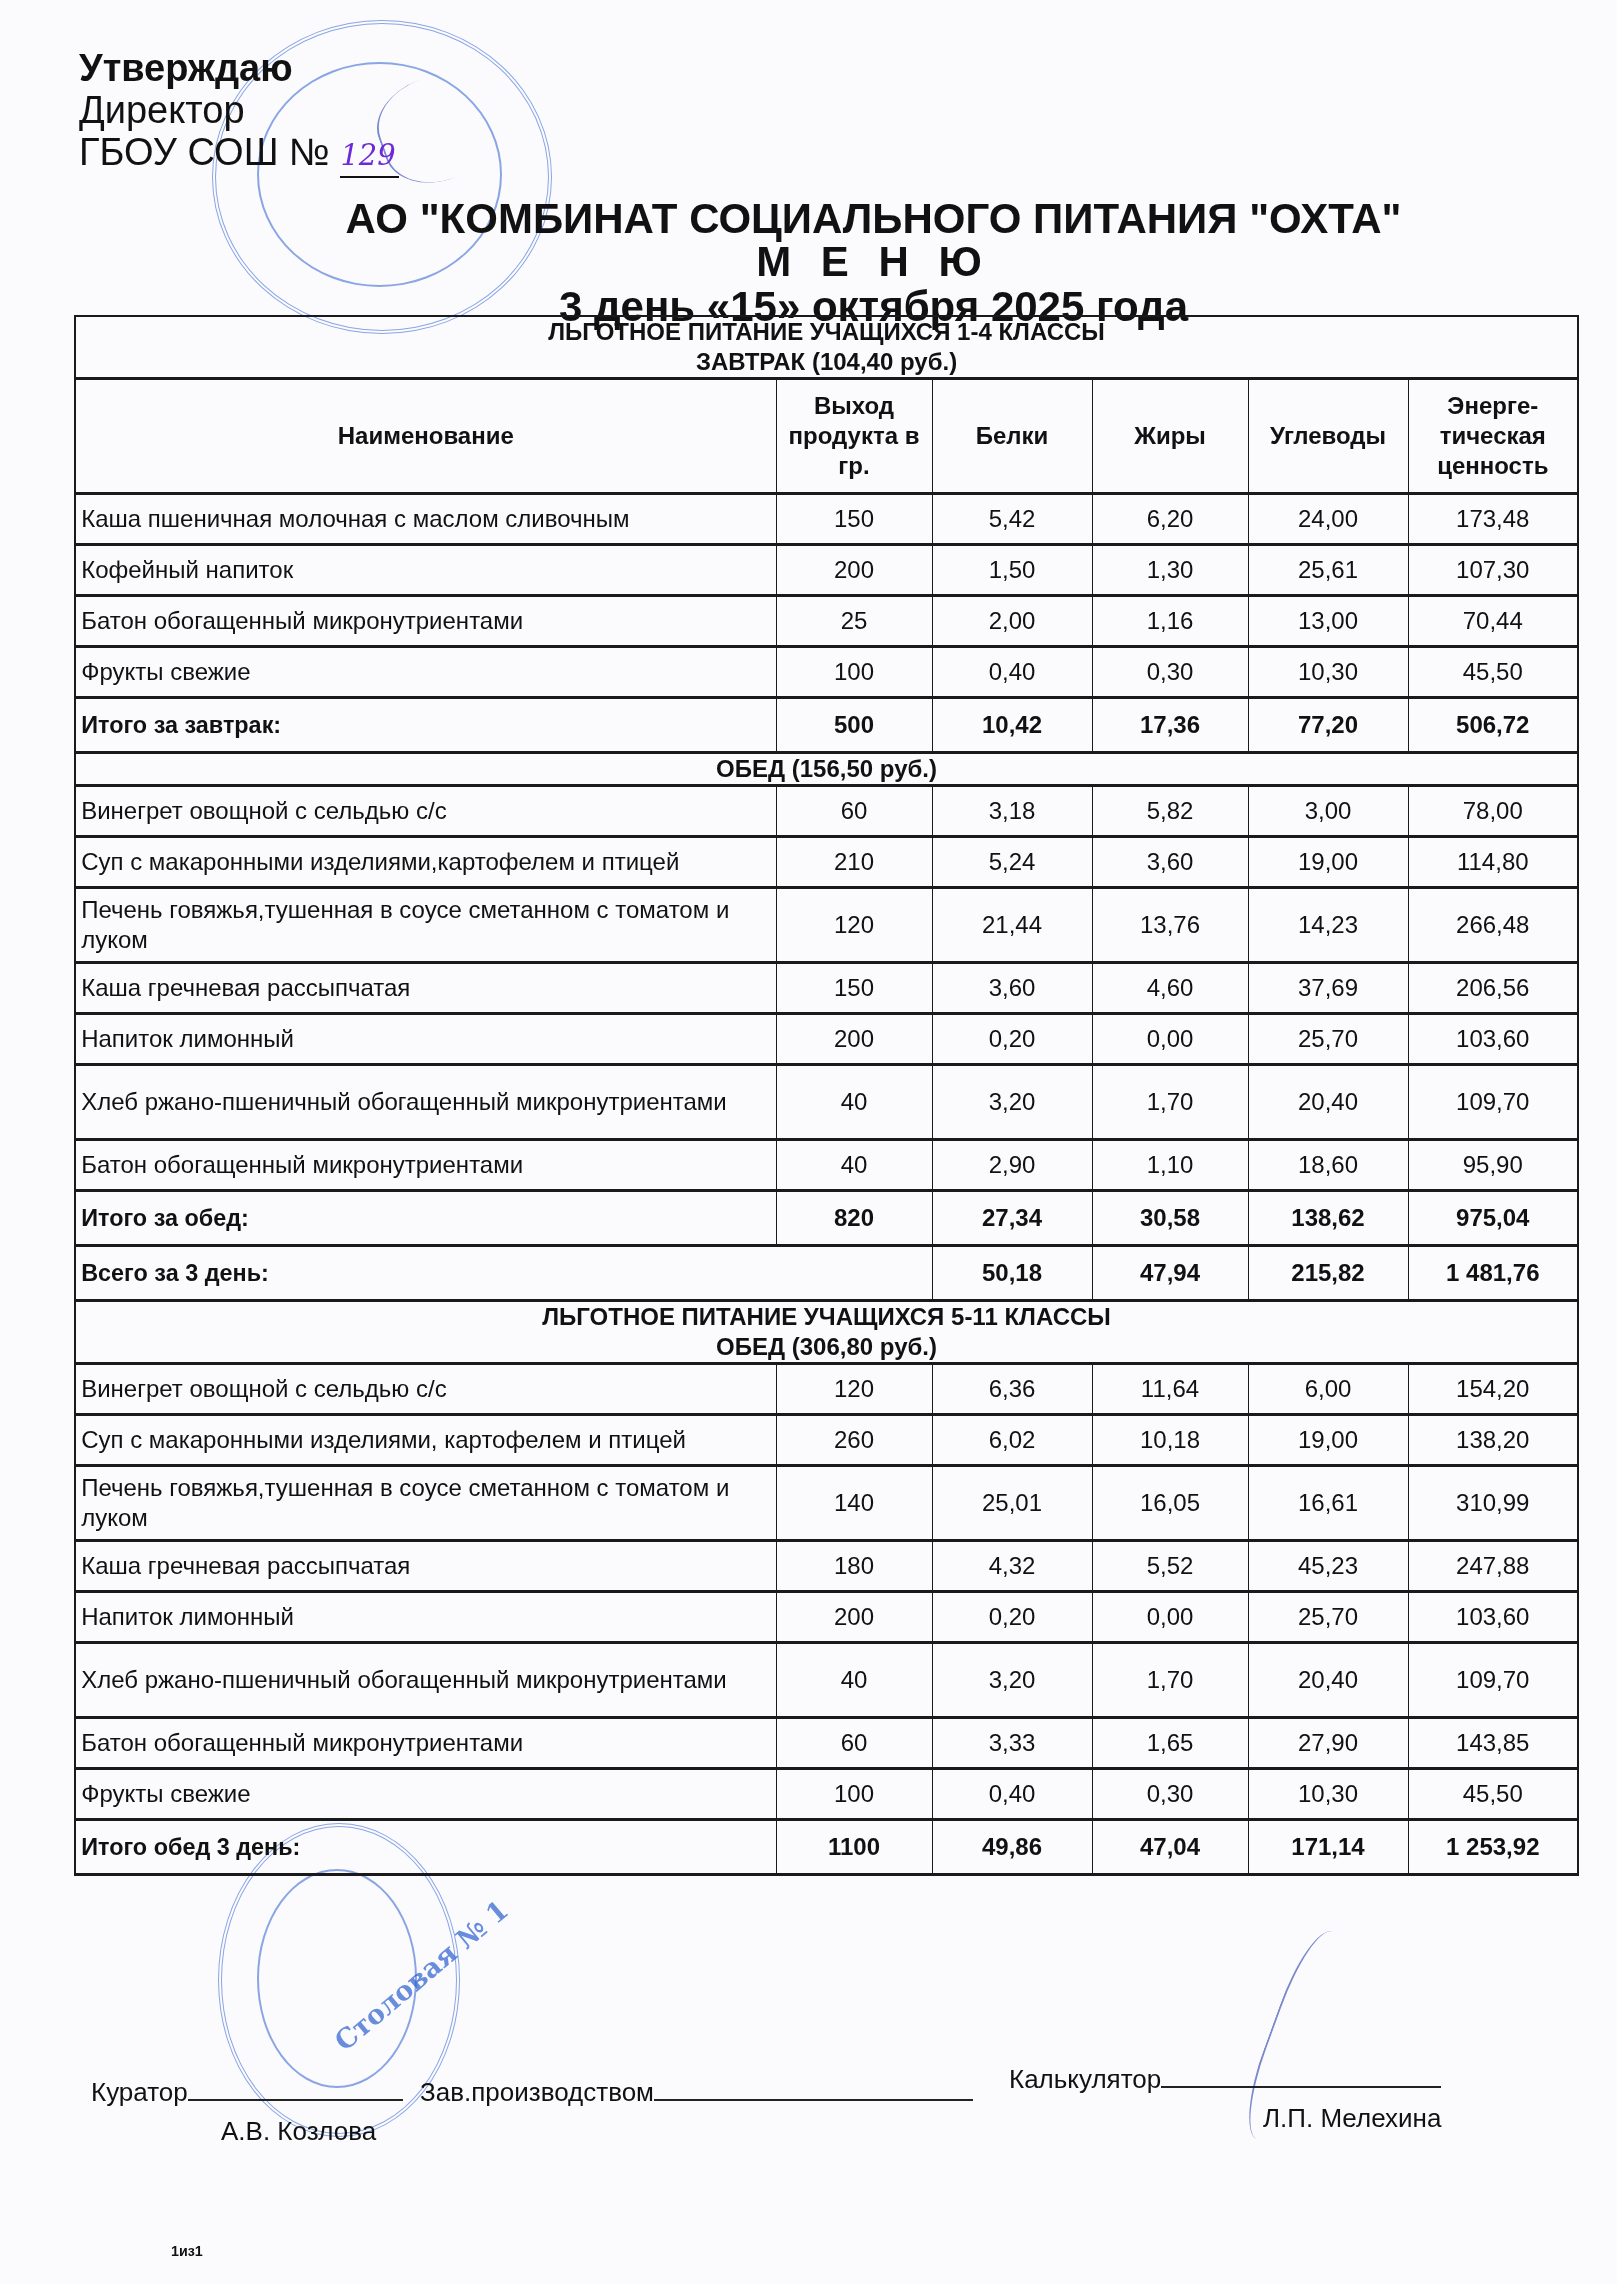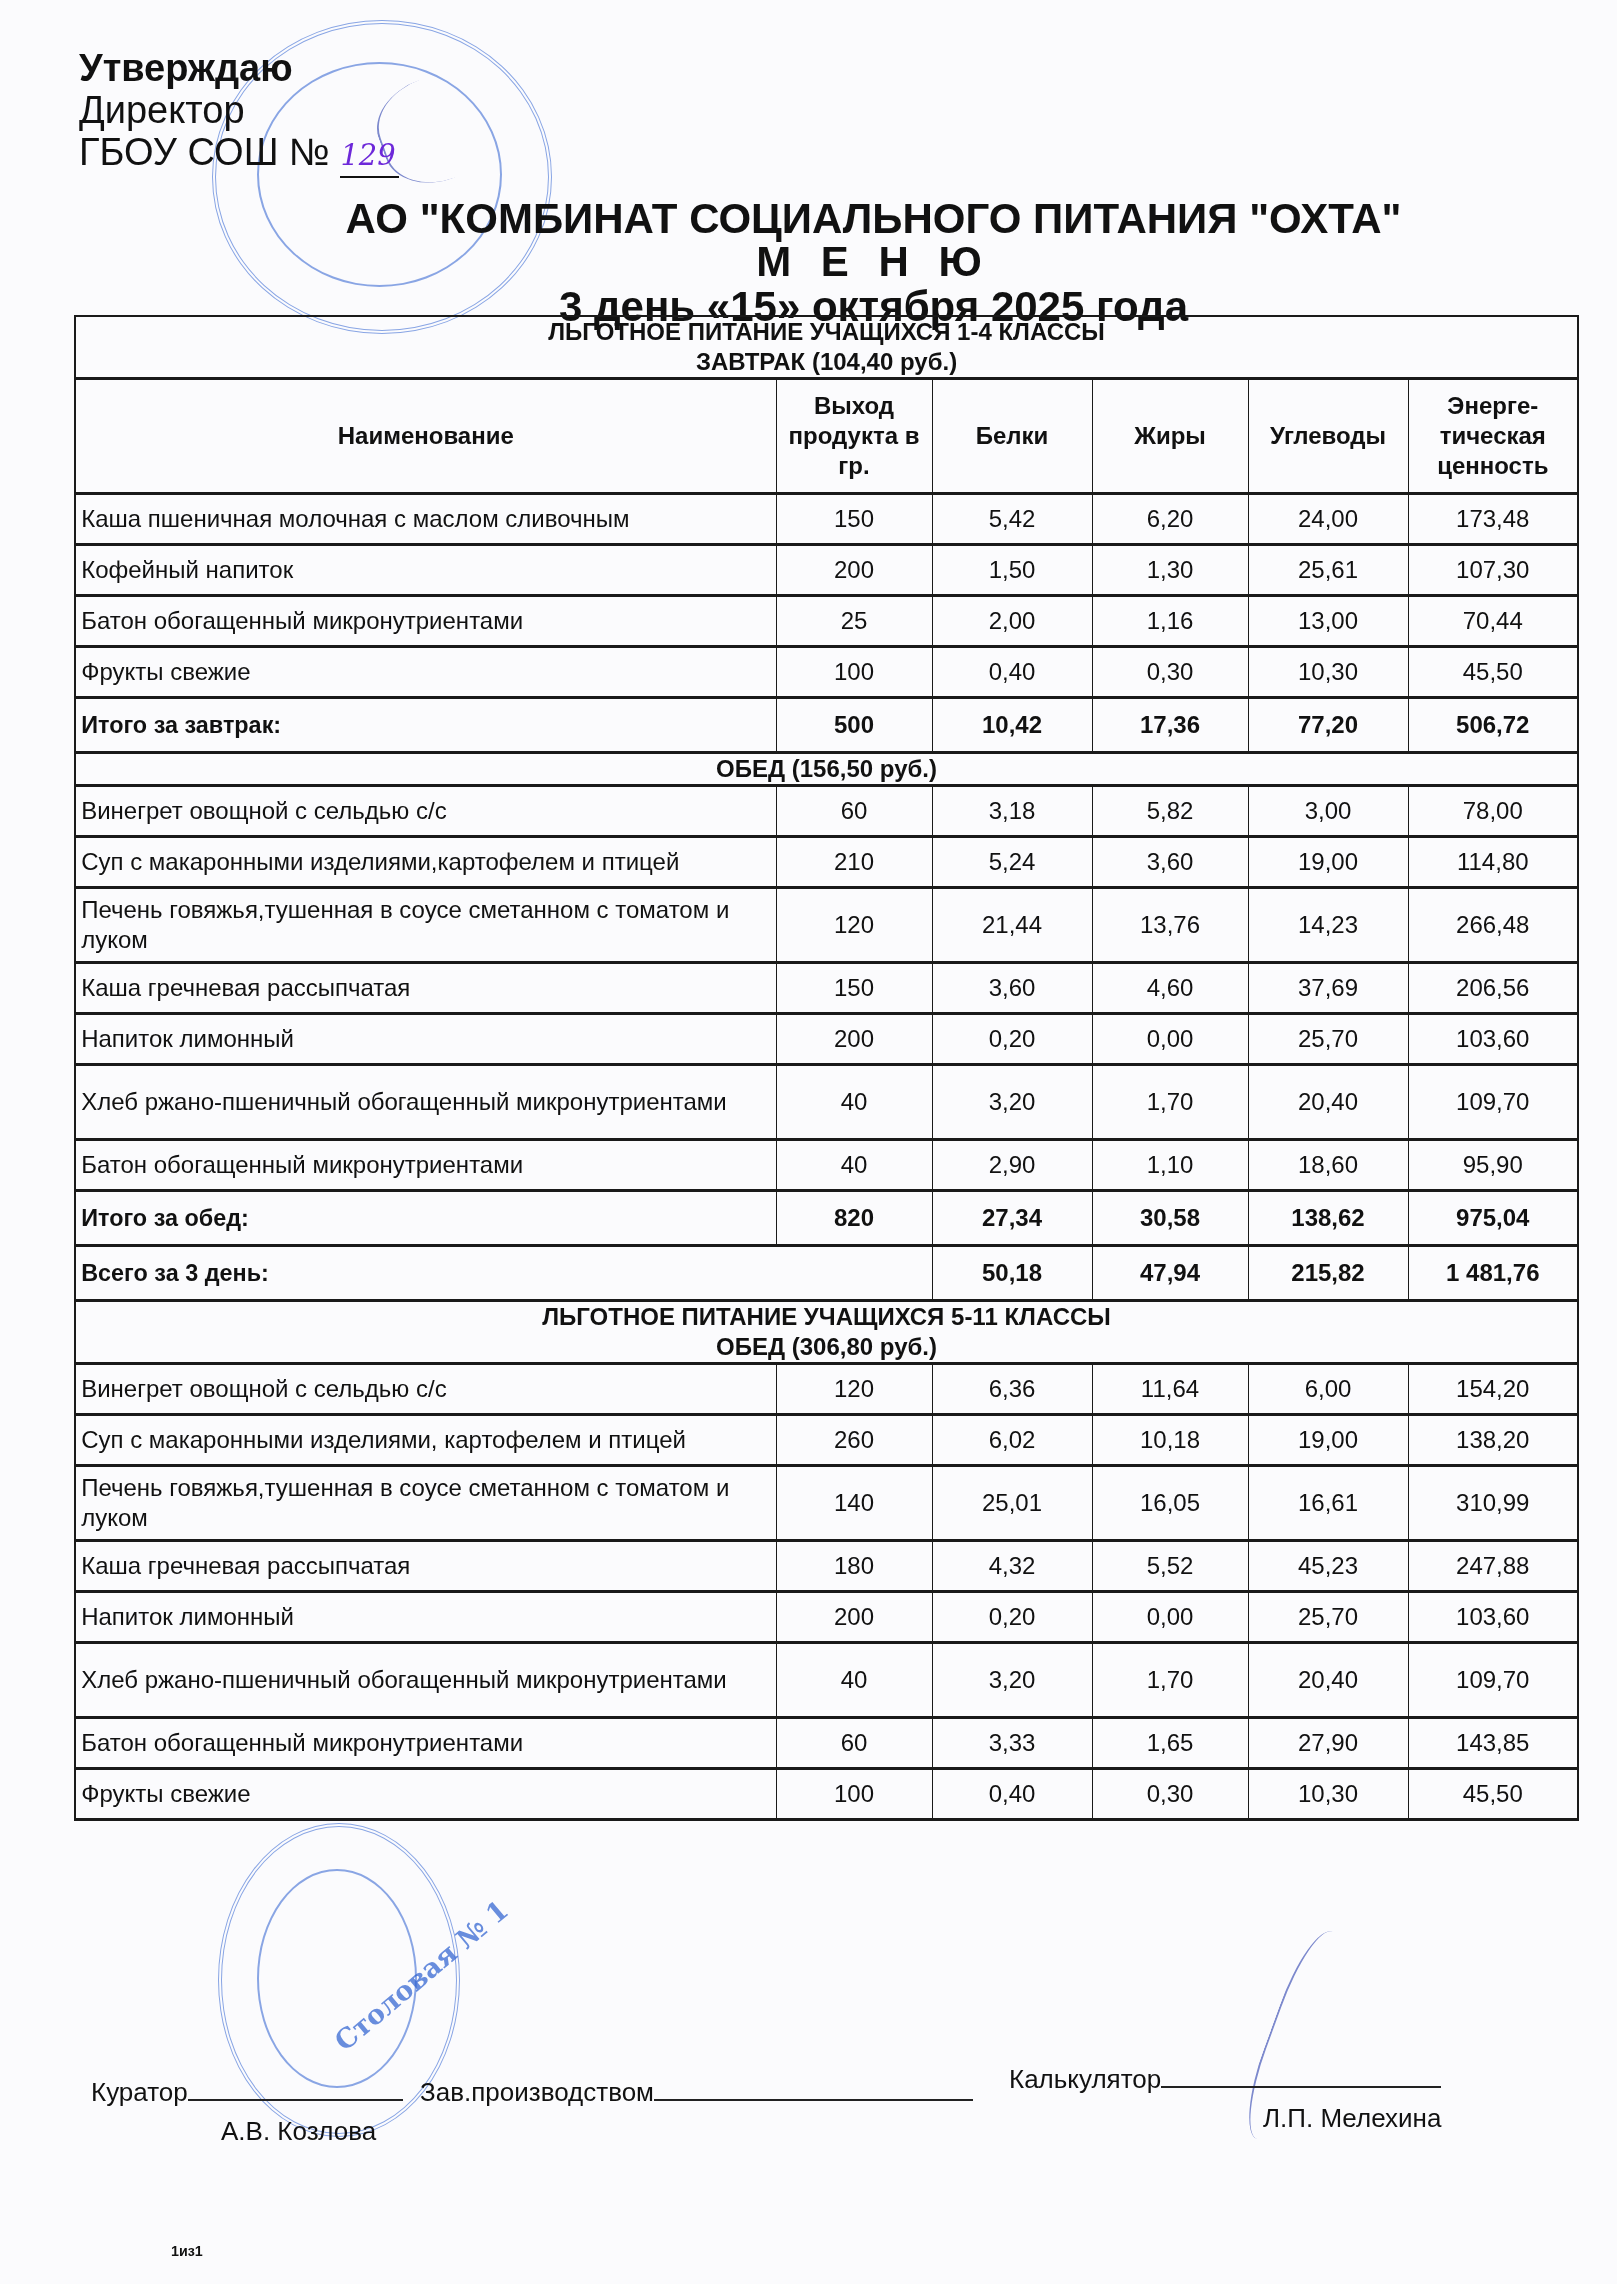--- a/index.html
+++ b/index.html
@@ -273,20 +273,28 @@
         <td class="num">143,85</td>
       </tr>
       <tr class="item">
         <td class="name">Фрукты свежие</td>
         <td class="num">100</td>
         <td class="num">0,40</td>
         <td class="num">0,30</td>
         <td class="num">10,30</td>
         <td class="num">45,50</td>
       </tr>
+      <tr class="total">
+        <td class="name">Итого  обед 3 день:</td>
+        <td class="num">1100</td>
+        <td class="num">49,86</td>
+        <td class="num">47,04</td>
+        <td class="num">171,14</td>
+        <td class="num">1 253,92</td>
+      </tr>
     </tbody>
 </table>
 
 <div class="footer">
   <div class="sig" style="left:0;top:0;">
     <span>Куратор</span><span class="line" style="width:215px;"></span>
   </div>
   <div class="sig" style="left:130px;top:39px;">А.В. Козлова</div>
   <div class="sig" style="left:329px;top:0;">
     <span>Зав.производством</span><span class="line" style="width:319px;"></span>

